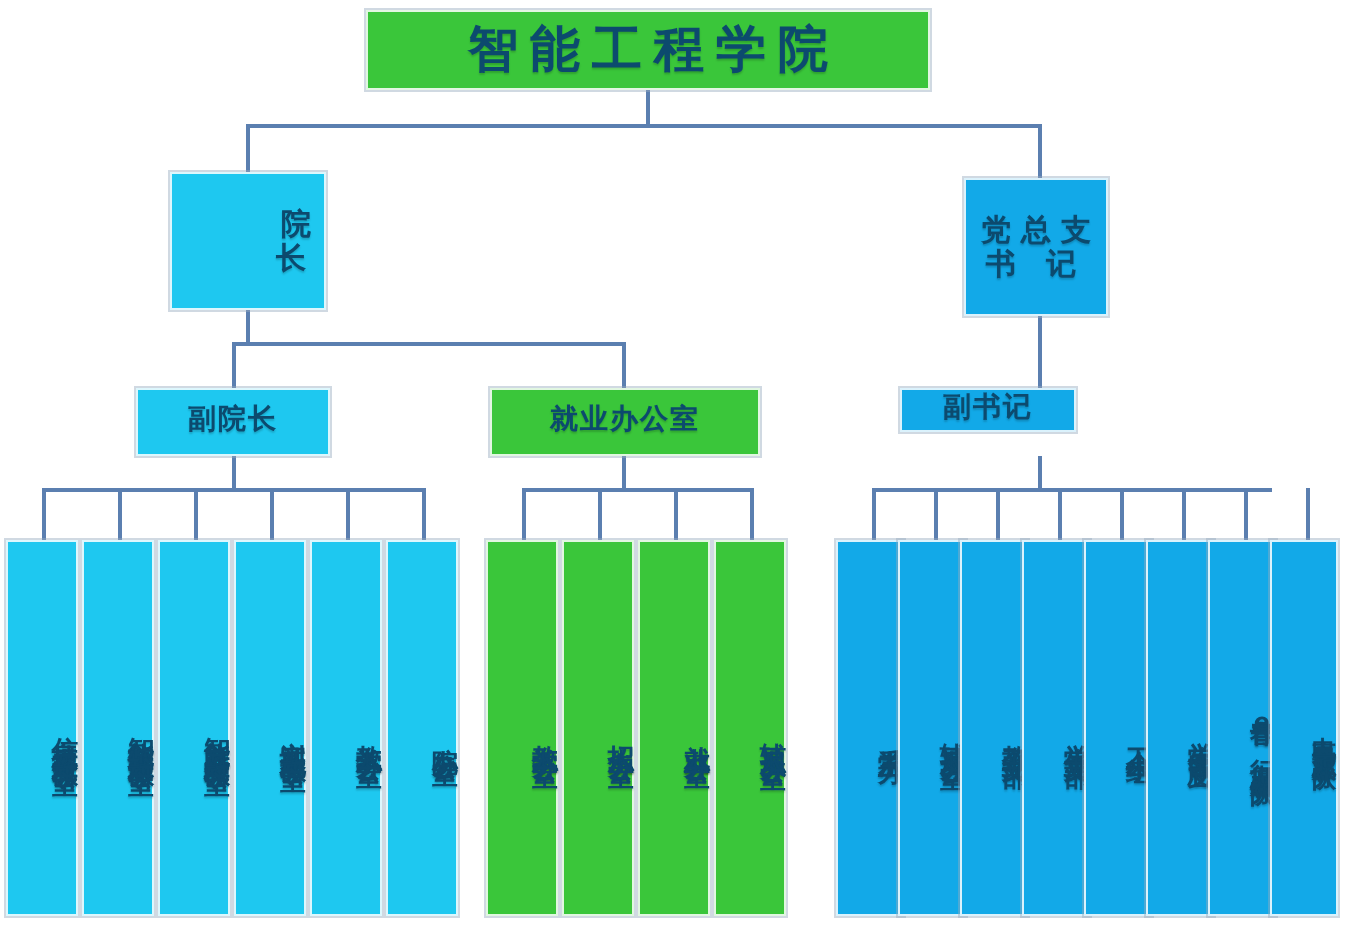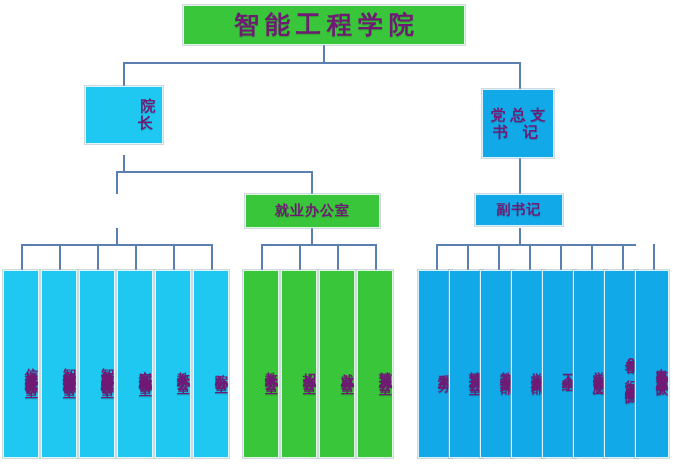--- a/index.html
+++ b/index.html
@@ -19,21 +19,21 @@
     left: 0; top: 0;
     width: 673px;
     height: 464px;
   }
   .node {
     position: absolute;
     box-sizing: border-box;
     display: flex;
     align-items: center;
     justify-content: center;
-    color: #701a75;
+    color: #0c4a6e;
     text-align: center;
     line-height: 1.12;
     letter-spacing: 0.5px;
     text-shadow: 0 1px 1px rgba(0,0,0,0.18);
     border: 1px solid rgba(255,255,255,0.85);
     box-shadow: 0 0 0 1px rgba(150,170,190,0.45);
     z-index: 3;
   }
   .node.green   { background: #3ac63a; }
   .node.cyan    { background: #1ec8f0; }
@@ -118,29 +118,30 @@
   <div class="conn v" style="left:467px; top:244px; height:27px;"></div>
   <div class="conn v" style="left:498px; top:244px; height:27px;"></div>
   <div class="conn v" style="left:529px; top:244px; height:27px;"></div>
   <div class="conn v" style="left:560px; top:244px; height:27px;"></div>
   <div class="conn v" style="left:591px; top:244px; height:27px;"></div>
   <div class="conn v" style="left:622px; top:244px; height:27px;"></div>
   <div class="conn v" style="left:653px; top:244px; height:27px;"></div>
 
   <div class="node green title-node" style="left:183px; top:5px; width:282px; height:40px;">智能工程学院</div>
 
-  <div class="node cyan lvl2" style="left:85px; top:86px; width:78px; height:58px;padding-left:48px;">院 长</div>
+  <div class="node cyan lvl2" style="left:85px; top:86px; width:78px; height:69px;padding-left:48px;">院 长</div>
 
   <div class="node blue lvl2" style="left:482px; top:89px; width:72px; height:69px; white-space:pre-line;">党总支
 书 记</div>
 
+  <div class="node cyan lvl3" style="left:68px; top:194px; width:97px; height:34px;">副院长</div>
 
   <div class="node green lvl3" style="left:245px; top:194px; width:135px; height:34px;">就业办公室</div>
 
-  <div class="node blue lvl3" style="left:475px; top:194px; width:88px; height:32px;">副书记</div>
+  <div class="node blue lvl3" style="left:450px; top:194px; width:88px; height:22px;">副书记</div>
 
   <div class="node cyan leaf" style="left:3px; top:270px; width:36px; height:188px;">
       <span class="txt">信息技术开发教研室</span>
     </div>
   <div class="node cyan leaf" style="left:41px; top:270px; width:36px; height:188px;">
       <span class="txt">智能控制技术教研室</span>
     </div>
   <div class="node cyan leaf" style="left:79px; top:270px; width:36px; height:188px;">
       <span class="txt">智能产品开发教研室</span>
     </div>

